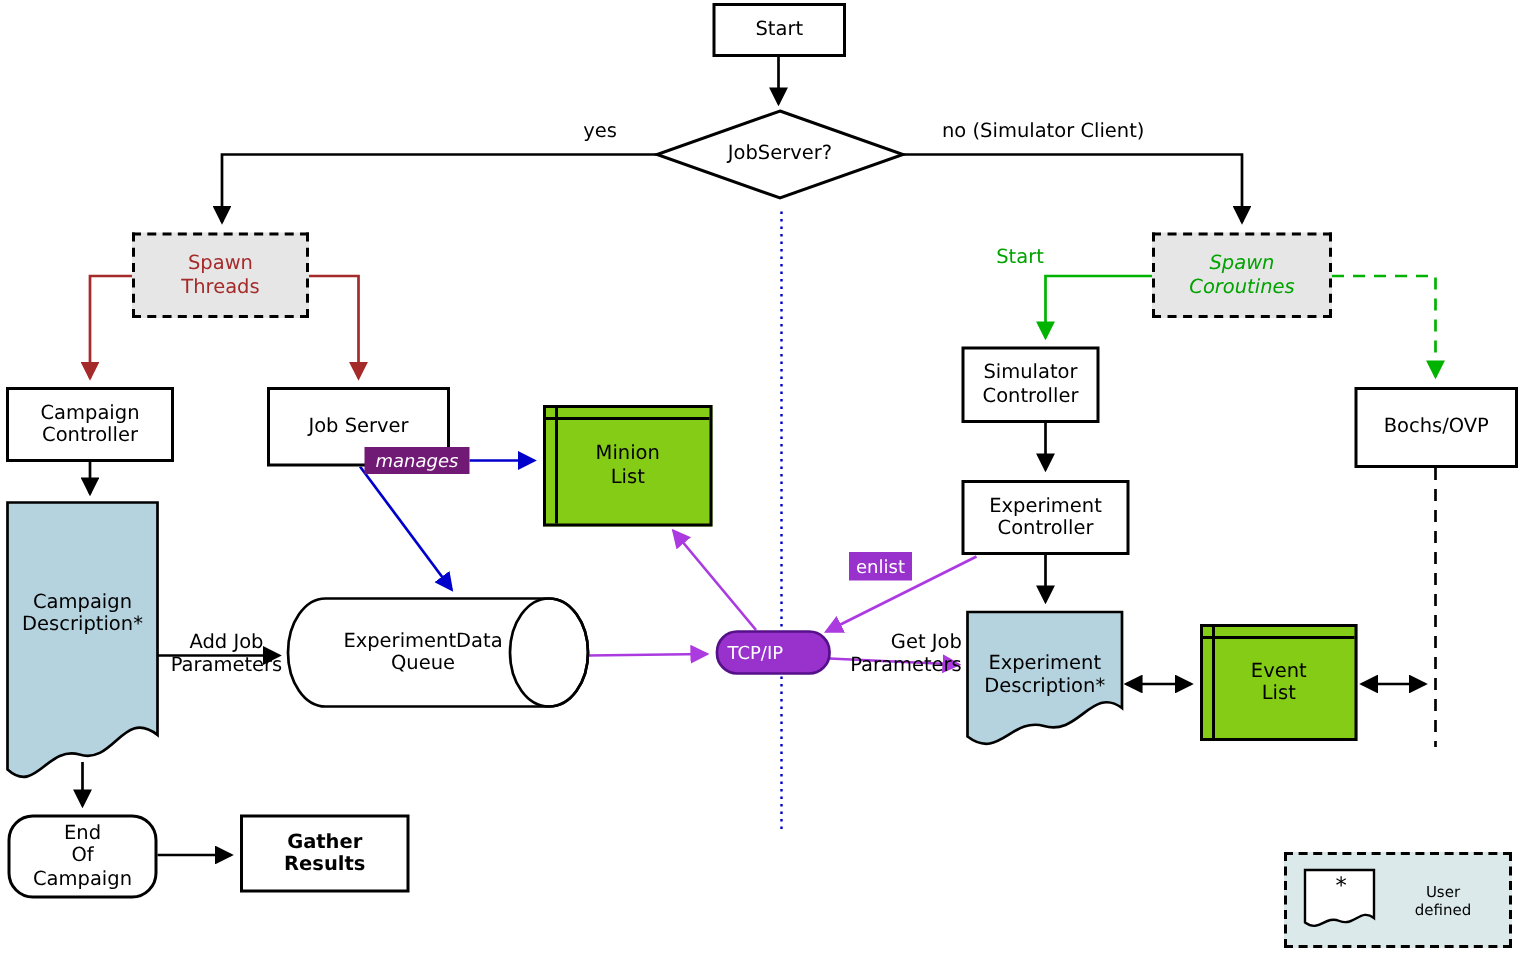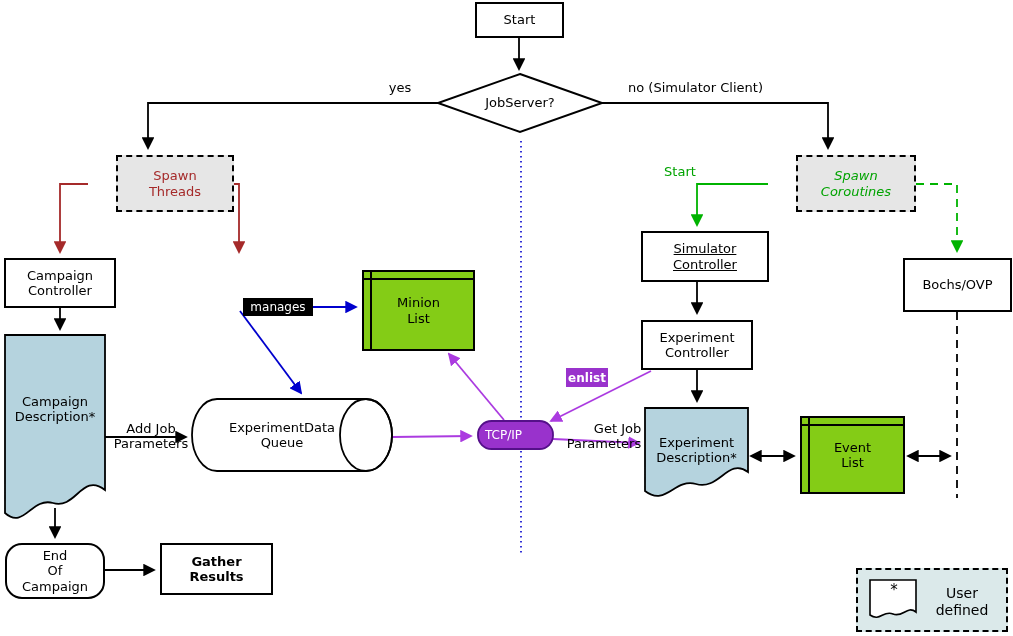--- a/index.html
+++ b/index.html
@@ -8,41 +8,41 @@
     font-family:"DejaVu Sans","Liberation Sans",sans-serif; color:#000;
     overflow:hidden;
   }
   svg.edges { position:absolute; left:0; top:0; z-index:1; }
   .node, .edge-label, .chip {
     position:absolute; z-index:2; display:flex; align-items:center; justify-content:center;
     text-align:center; font-size:13px; line-height:1.18; white-space:pre-line;
     box-sizing:border-box;
   }
   .box { border:2px solid #000; background:#fff; }
-  .dashed-node { border:2px dashed #000; background:#e6e6e6;margin-left:28px; }
+  .dashed-node { border:2px dashed #000; background:#e6e6e6; }
   .brown-text { color:#a52a2a; }
   .green-text { color:#00a300; font-style:italic; }
   .rounded { border-radius:17px; }
   .plain { background:transparent; }
   .chip { color:#fff; font-size:12px; line-height:1; }
-  .chip-blue { background:#000000; }
-  .chip-purple { background:#9932cc;font-weight:bold; }
+  .chip-blue { background:#701a75;font-style:italic; }
+  .chip-purple { background:#9932cc; }
   .white-text { color:#fff; font-size:12px; }
   .green-label { color:#00a300; }
   .list { border:2px solid #000; background:#84cc16; }
   .list .topline { position:absolute; left:0; right:0; top:6px; border-top:2px solid #000; }
   .list .leftline { position:absolute; top:0; bottom:0; left:6px; border-left:2px solid #000; }
   .left-align { justify-content:flex-start; text-align:right; }
   .legend-box { position:absolute; z-index:2; border:2px dashed #000; background:#dbe9ea; box-sizing:border-box; }
   .legend-box .legend-doc { position:absolute; left:10px; top:8px; }
   .legend-box .star { position:absolute; left:28px; top:12px; width:16px; height:16px;
     display:flex; align-items:center; justify-content:center; font-size:15px; }
   .legend-box .legend-text { position:absolute; left:62px; top:13px; width:84px; height:38px;
     display:flex; align-items:center; justify-content:center; text-align:center;
-    font-size:14px; line-height:1.18; white-space:pre-line; }
+    font-size:10px; line-height:1.18; white-space:pre-line; }
 </style>
 </head>
 <body>
 
 <div class="canvas">
 
   <svg class="edges" width="1013" height="636" viewBox="0 0 1013 636">
     <defs>
       <marker id="mk-black" viewBox="0 0 10 10" refX="8.5" refY="5" markerWidth="7" markerHeight="7" orient="auto-start-reverse">
         <path d="M0,0 L10,5 L0,10 Z" fill="#000"></path>
@@ -109,20 +109,21 @@
   <div class="edge-label plain" style="left:382px; top:79px; width:36px; height:18px;">yes</div>
 
   <div class="edge-label plain left-align" style="left:628px; top:79px; width:160px; height:18px;">no (Simulator Client)</div>
 
   <div class="node dashed-node brown-text" style="left:88px; top:155px; width:118px; height:57px;">Spawn
 Threads</div>
 
   <div class="node box" style="left:4px; top:258px; width:112px; height:50px;">Campaign
 Controller</div>
 
+  <div class="node box" style="left:178px; top:258px; width:122px; height:53px;">Job Server</div>
 
   <div class="chip chip-blue" style="left:243px; top:298px; width:70px; height:18px;">manages</div>
 
   <div class="node list" style="left:362px; top:270px; width:113px; height:81px;">
     <div class="topline"></div>
     <div class="leftline"></div>
     <span>Minion
 List</span>
   </div>
 
@@ -147,21 +148,21 @@
 Campaign</div>
 
   <div class="node box" style="left:160px; top:543px; width:113px; height:52px;font-weight:bold;">Gather
 Results</div>
 
   <div class="node dashed-node green-text" style="left:768px; top:155px; width:120px; height:57px;">Spawn
 Coroutines</div>
 
   <div class="edge-label plain green-label" style="left:660px; top:163px; width:40px; height:17px;">Start</div>
 
-  <div class="node box" style="left:641px; top:231px; width:128px; height:51px;text-decoration:underline;">Simulator
+  <div class="node box" style="left:641px; top:231px; width:92px; height:51px;">Simulator
 Controller</div>
 
   <div class="node box" style="left:641px; top:320px; width:112px; height:50px;">Experiment
 Controller</div>
 
   <div class="edge-label plain" style="left:645px; top:428px; width:103px; height:44px;">Experiment
 Description*</div>
 
   <div class="node list" style="left:800px; top:416px; width:105px; height:78px;">
     <div class="topline"></div>

